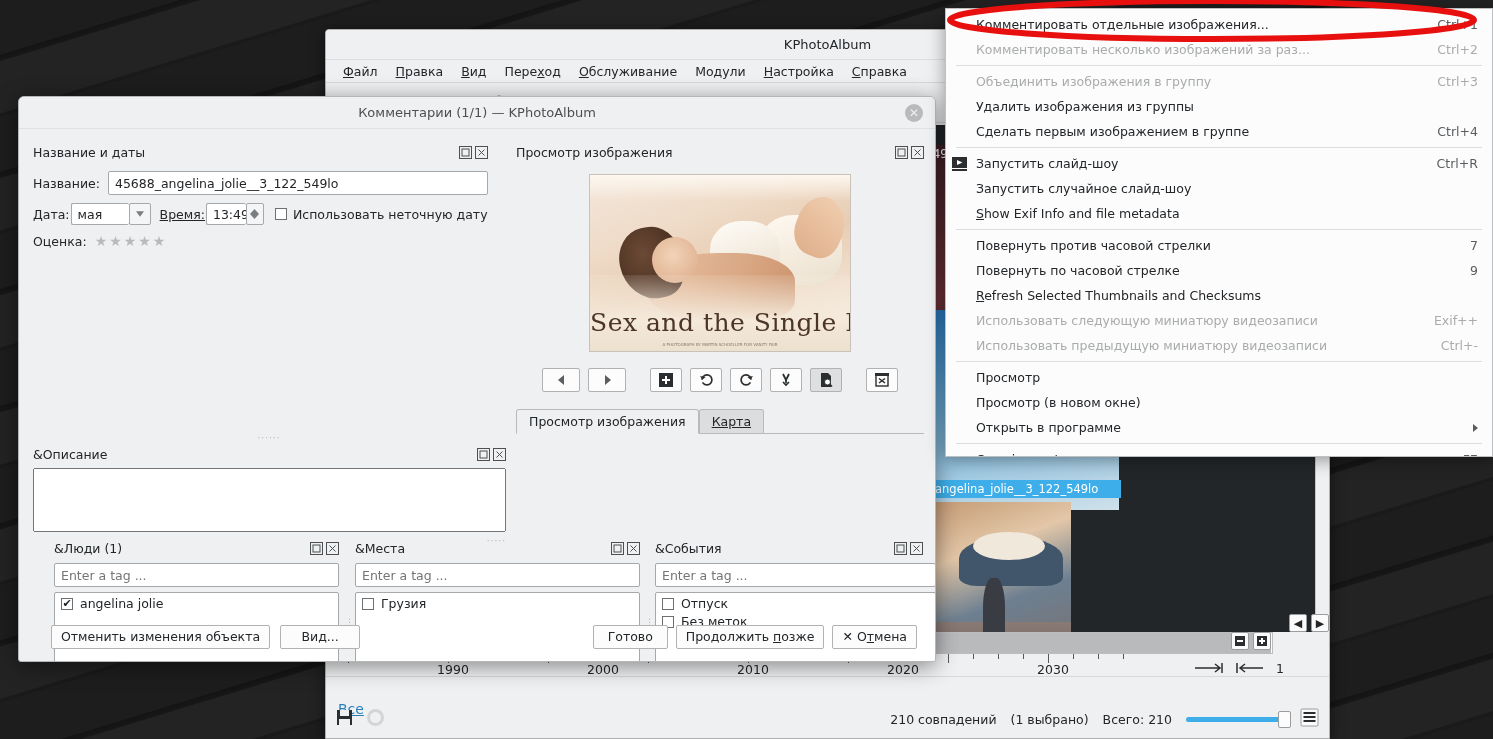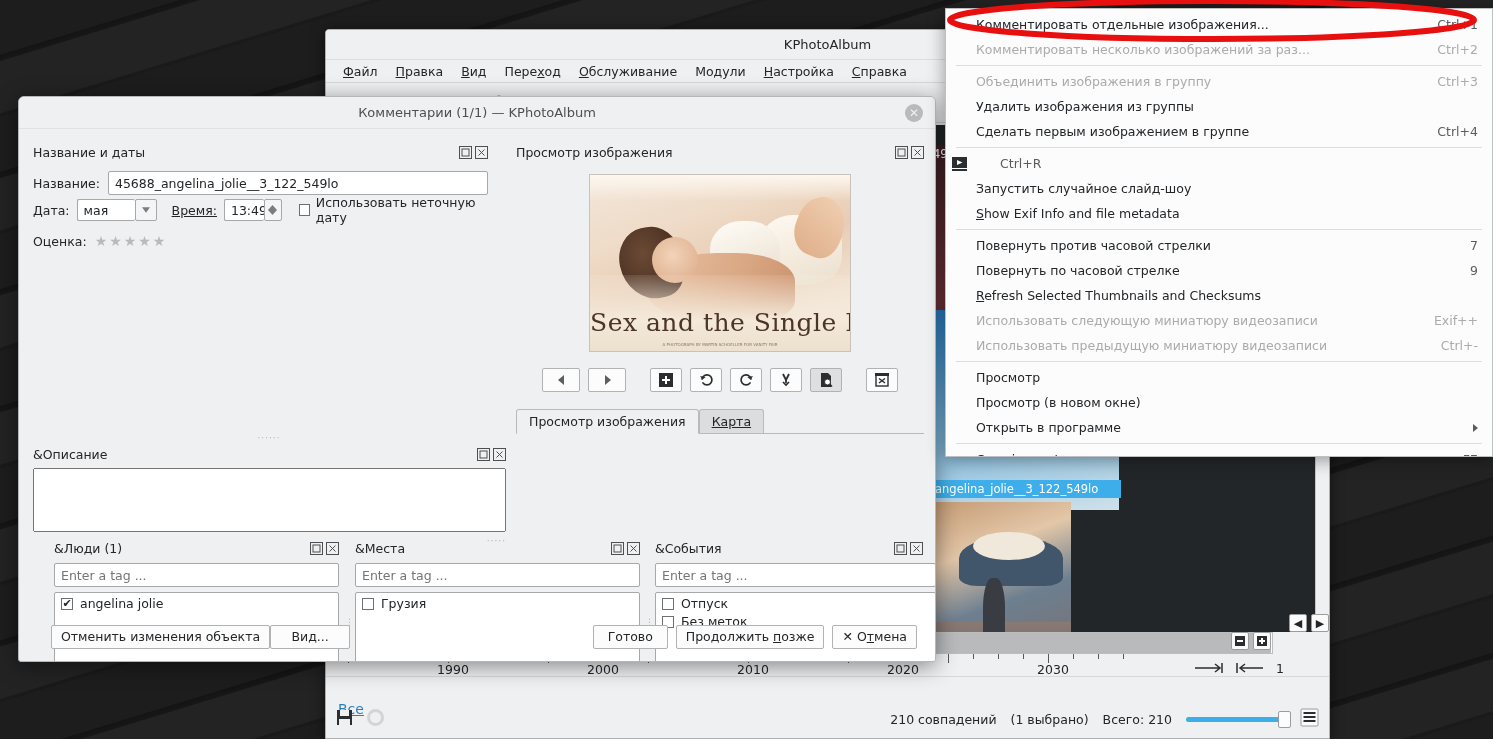--- a/index.html
+++ b/index.html
@@ -419,21 +419,21 @@
             </svg>
           </span>
       </span>
     </div>
 
     <div style="display:flex;align-items:center;gap:8px;margin-top:11px;">
       <span class="field-lbl">Название:</span>
       <input class="txt" style="flex: 1 1 0%; height: 24px;" value="45688_angelina_jolie__3_122_549lo">
     </div>
 
-    <div style="display:flex;align-items:center;gap:7px;">
+    <div style="display:flex;align-items:center;gap:1px;margin-top:8px;">
       <span class="field-lbl">Дата:</span>
       <span style="display:flex;">
         <span class="fakeinput" style="width:58px;height:22px;line-height:18px;border-right:none;overflow:hidden;">мая 2005</span>
         <span class="fakeinput" style="width:22px;height:22px;display:flex;align-items:center;justify-content:center;background:#f4f5f6;">
           <svg width="9" height="6" viewBox="0 0 9 6">
               <path d="M0 0 L4.5 6 L9 0 Z" fill="#7b7e80"></path>
             </svg>
           </span>
       </span>
       <span class="field-lbl" style="margin-left:8px;text-decoration:underline;">Время:</span>
@@ -662,21 +662,21 @@
         <span class="cbx"></span>
         <span>Без меток</span>
       </div>
     </div>
     
   </div>
 
   <div style="position:absolute;left:326px;top:520px;" class="dots">⋮</div>
   <div style="position:absolute;left:626px;top:520px;" class="dots">⋮</div>
 
-  <div style="position:absolute;left:32px;bottom:12px;display:flex;">
+  <div style="position:absolute;left:32px;bottom:12px;display:flex;gap:10px;">
     <button class="pbtn">Отменить изменения объекта</button>
     <button class="pbtn" style="width:80px;">Вид...</button>
   </div>
   <div style="position:absolute;right:18px;bottom:12px;display:flex;gap:8px;">
     <button class="pbtn" style="min-width:75px;">Готово</button>
     <button class="pbtn">Продолжить <span class="u">п</span>озже</button>
     <button class="pbtn"><b>✕</b> О<span class="u">т</span>мена</button>
   </div>
 </div>
 
@@ -717,20 +717,21 @@
   <div class="cm-sep"></div>
 
   <div class="cm-item">
     <span class="cm-ico">
       <svg width="15" height="15" viewBox="0 0 15 15">
           <rect x="0" y="1" width="15" height="11" fill="#2b2e30"></rect>
           <path d="M5 4 L10.5 6.5 L5 9 Z" fill="#fff"></path>
           <rect x="0" y="13" width="15" height="2" fill="#2b2e30"></rect>
         </svg>
     </span>
+    <span class="cm-lbl">Запустить слайд-шоу</span>
     <span class="cm-acc">Ctrl+R</span>
   </div>
 
   <div class="cm-item">
     <span class="cm-ico"></span>
     <span class="cm-lbl">Запустить случайное слайд-шоу</span>
     <span class="cm-acc"></span>
   </div>
 
   <div class="cm-item">

